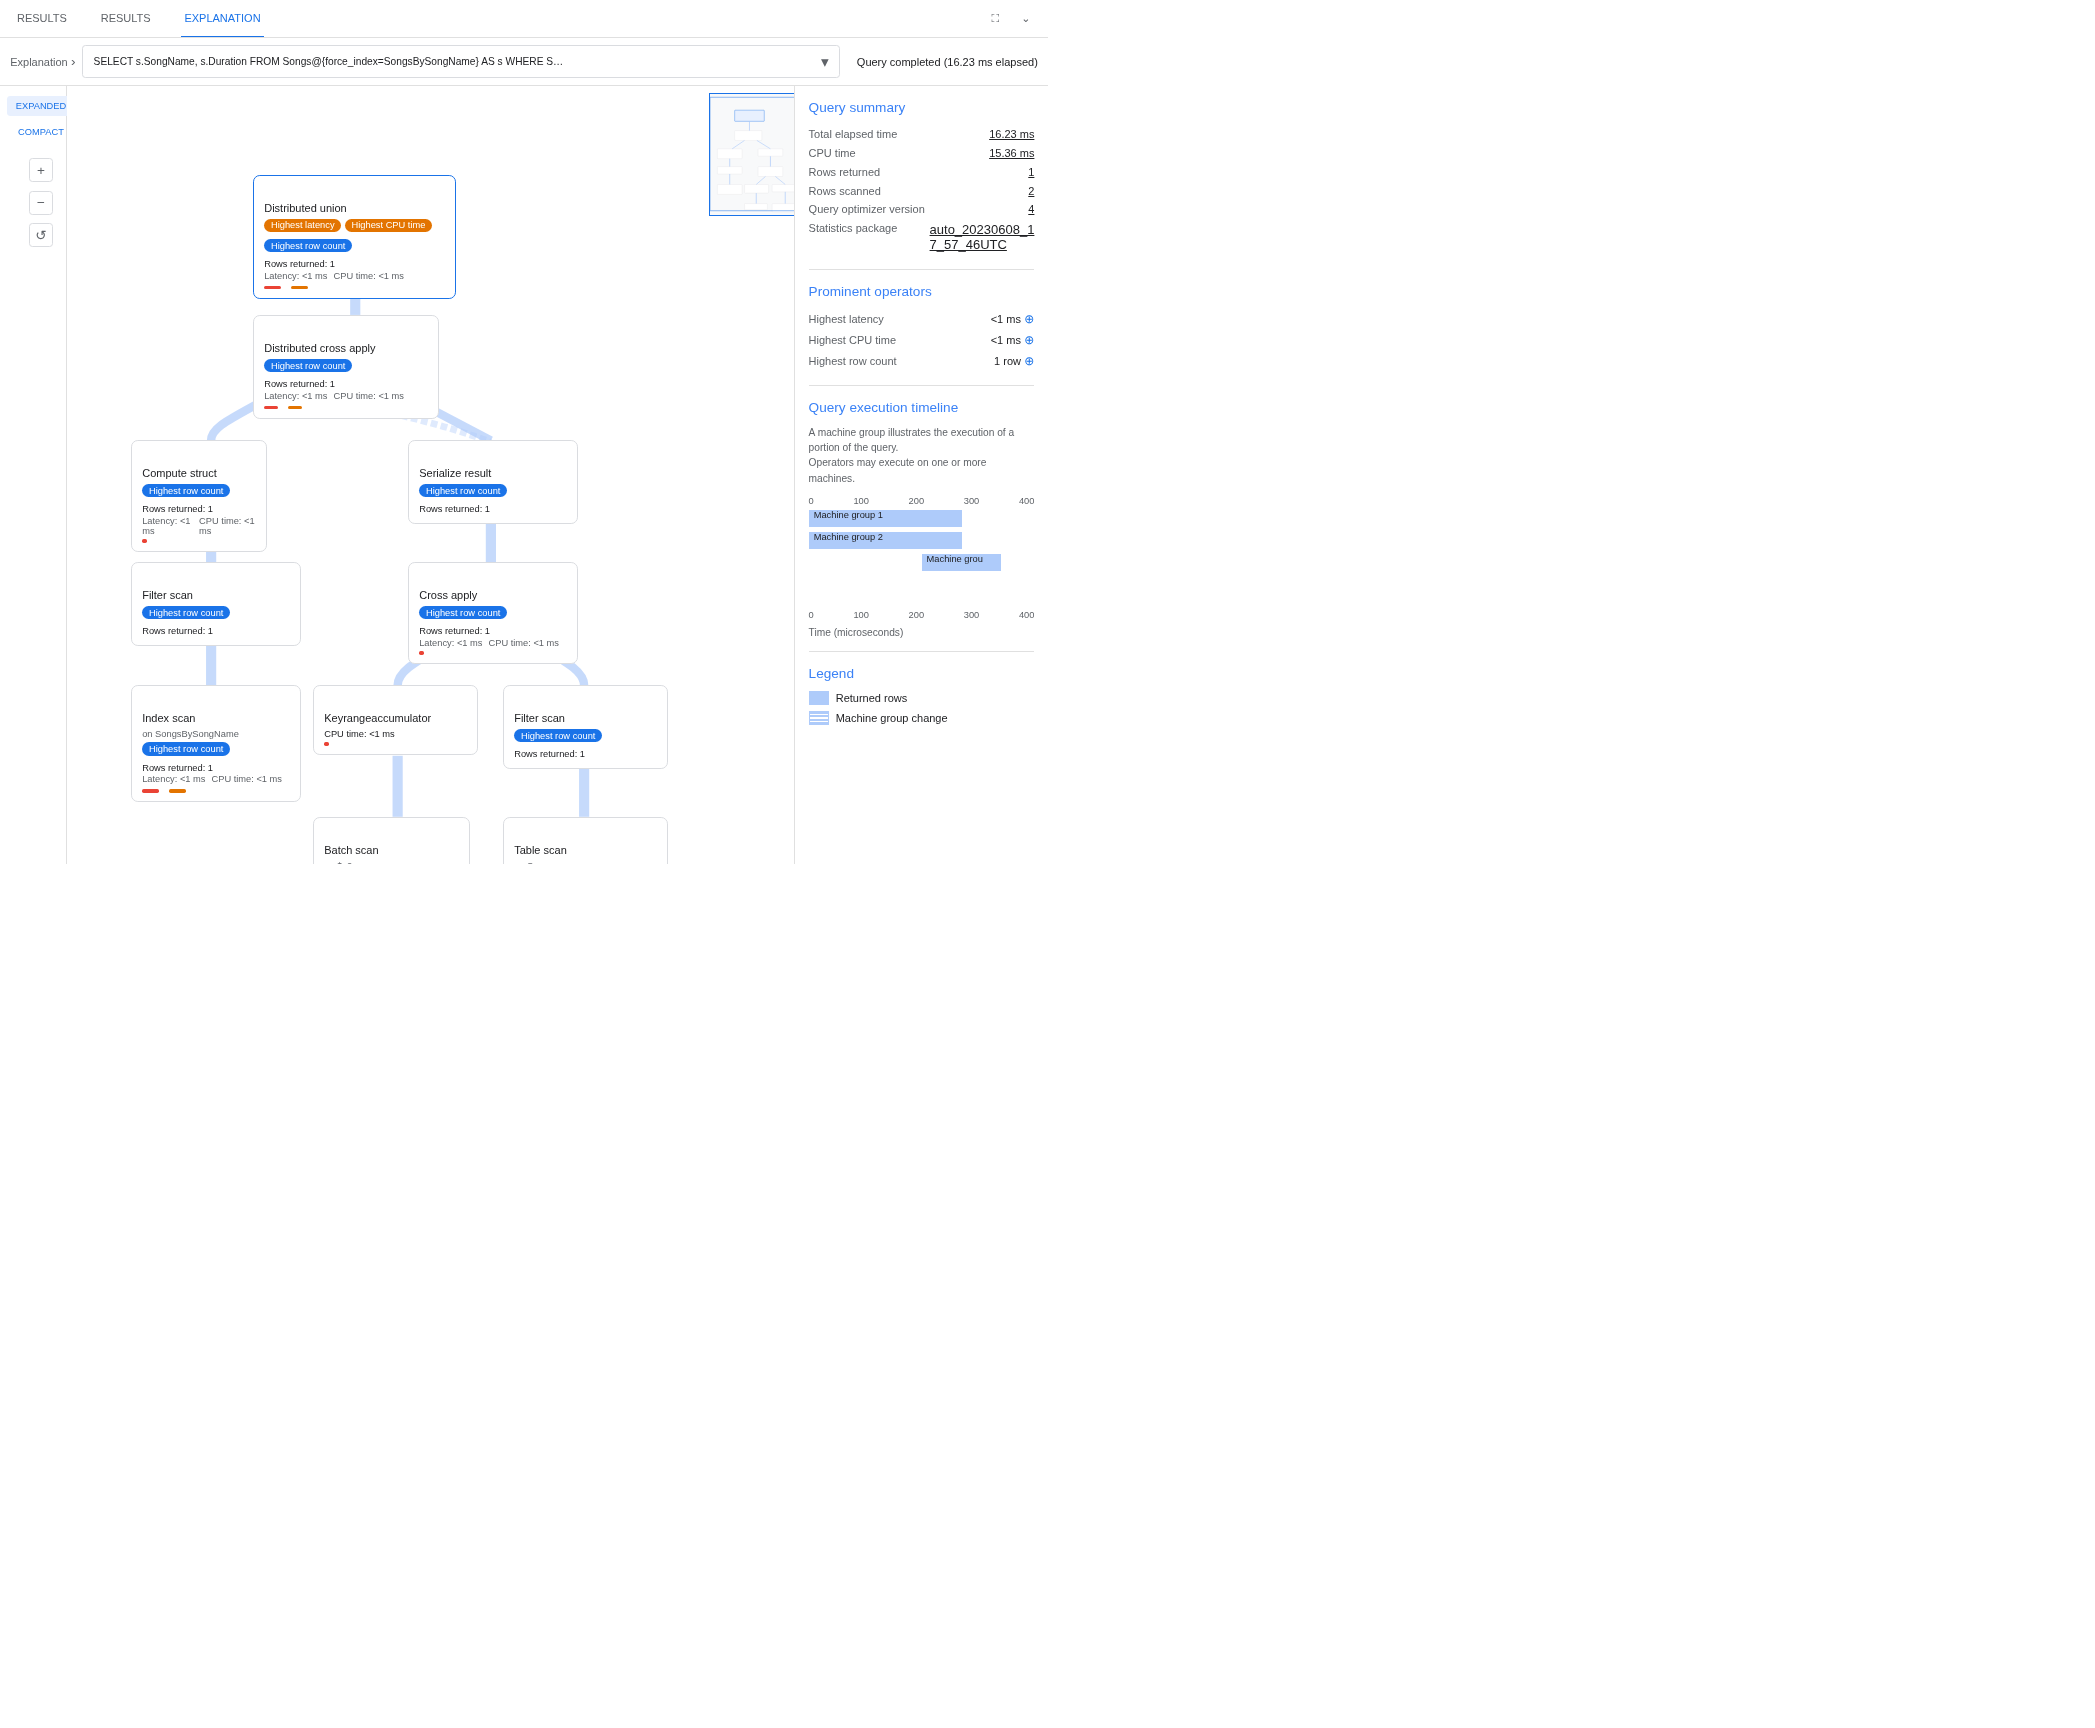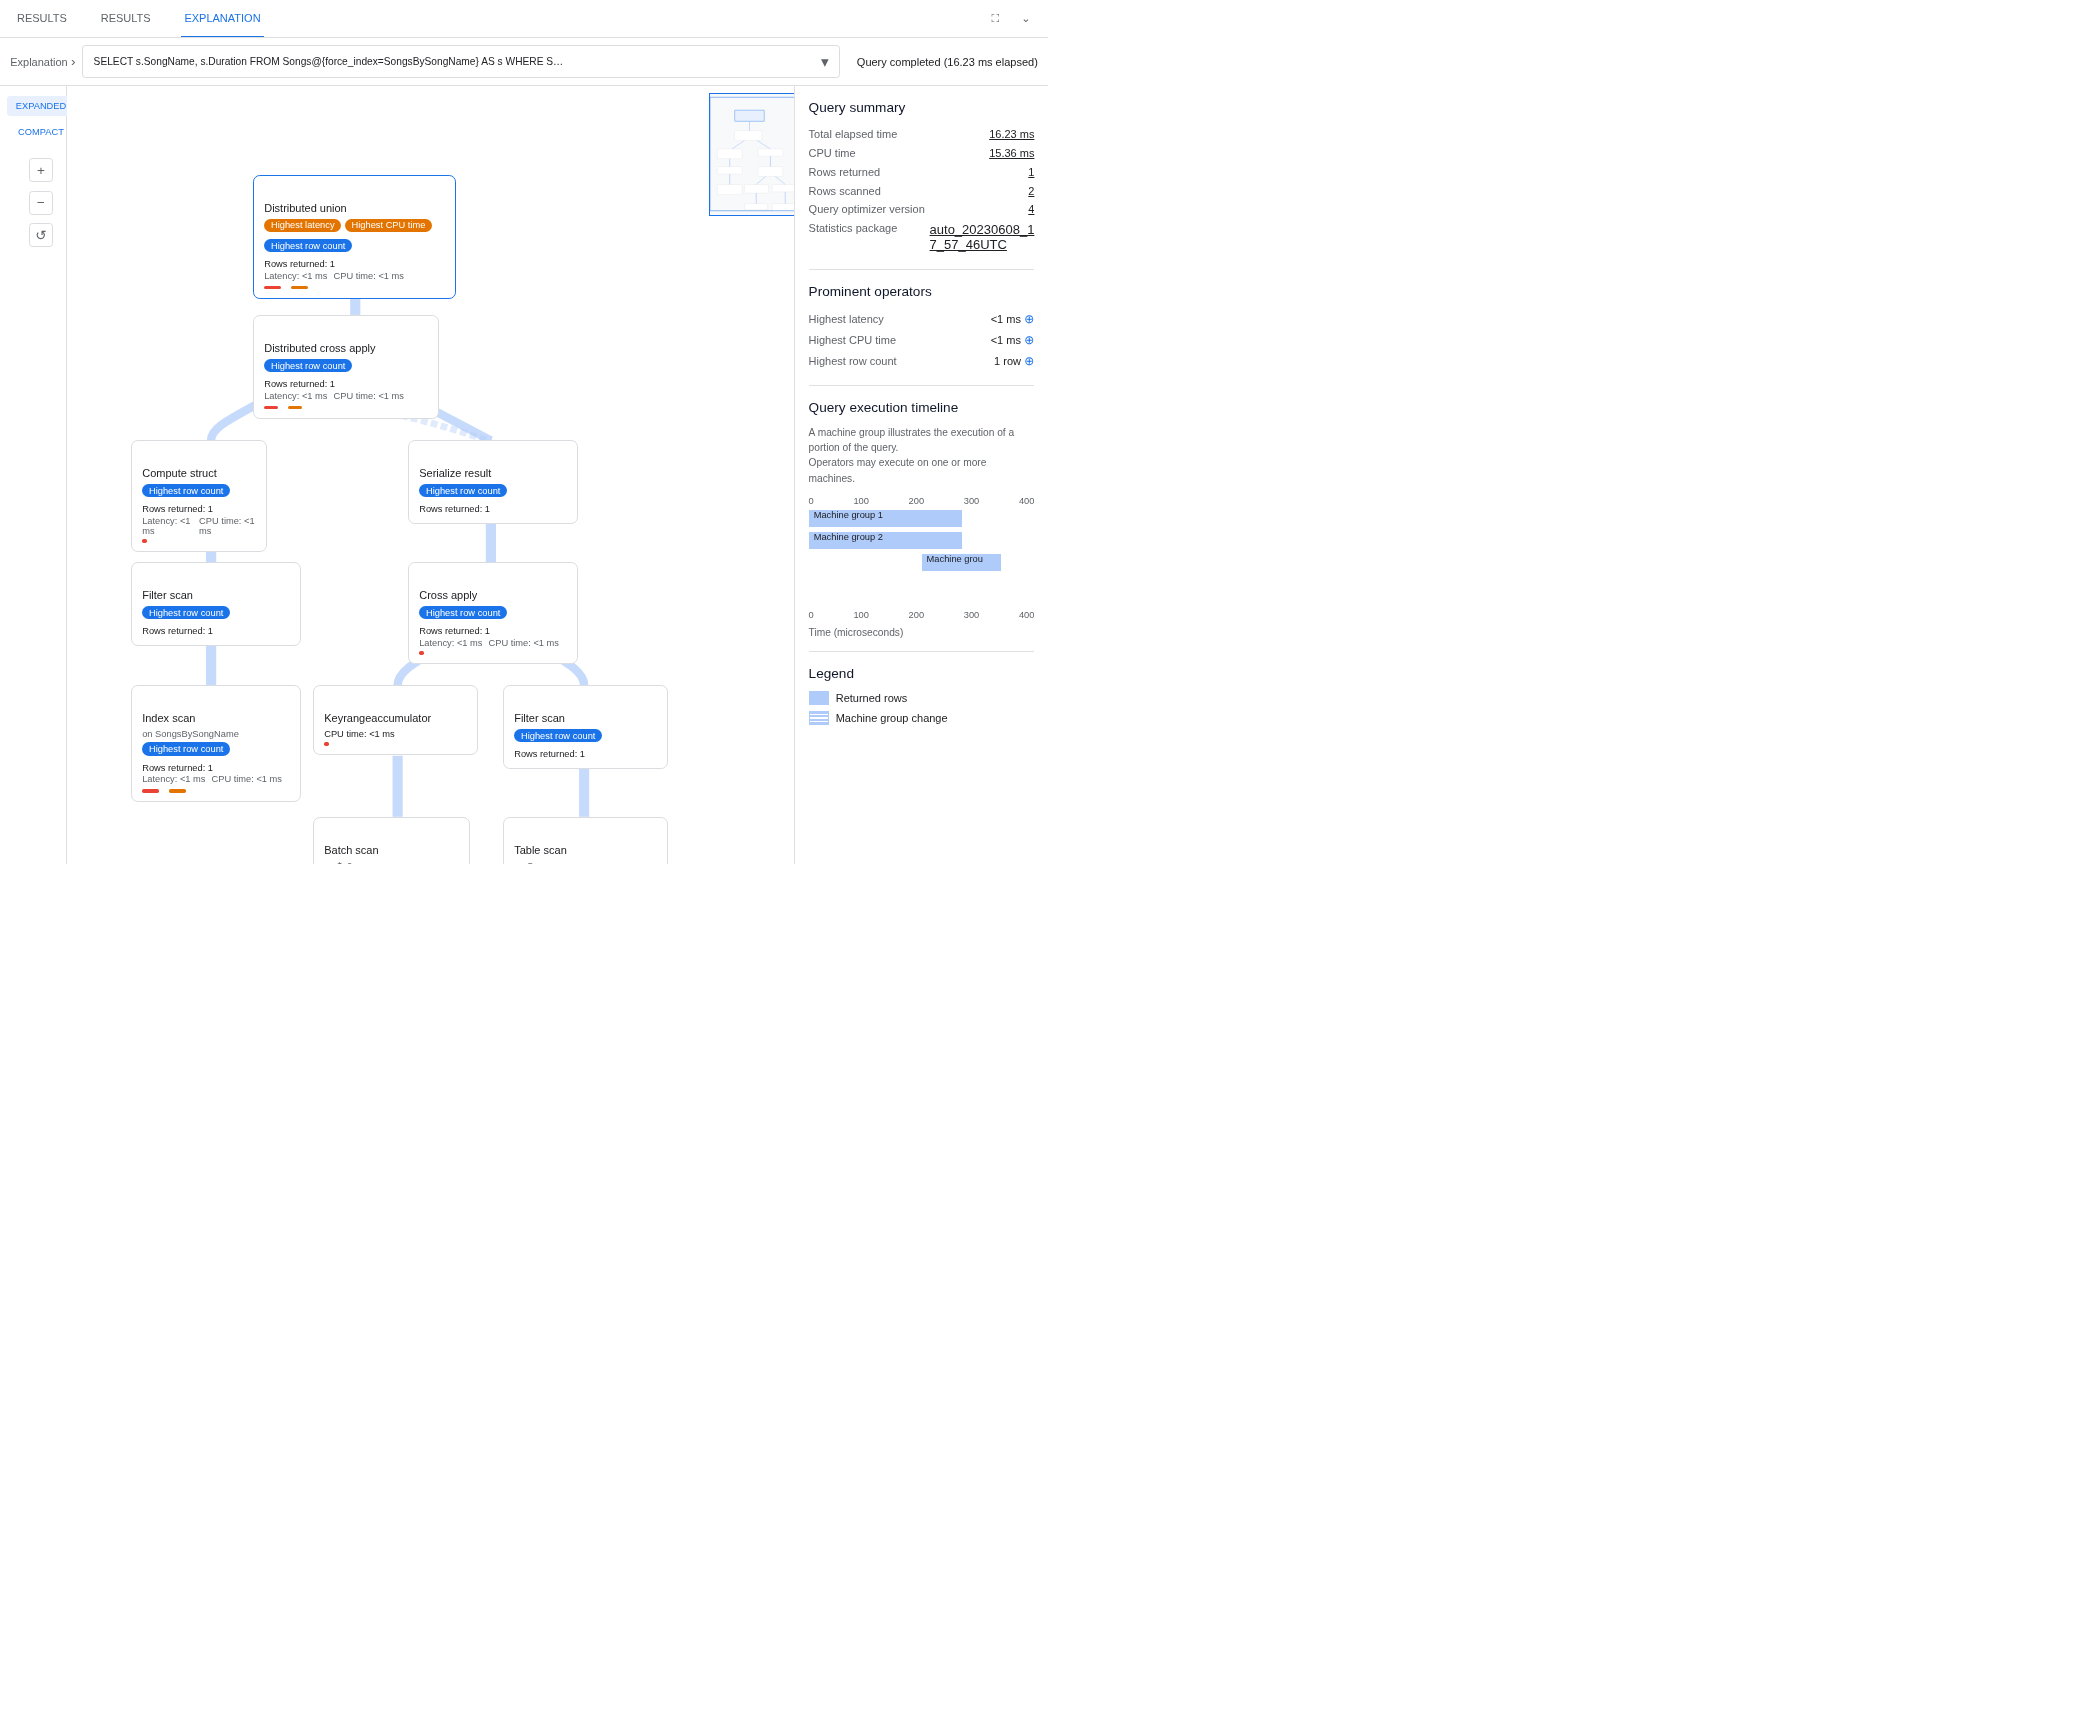--- a/index.html
+++ b/index.html
@@ -45,21 +45,21 @@
     .node-subtitle { font-size: 9.3px; color: #5f6368; margin-bottom: 3.4px; }
     .badge { display: inline-block; border-radius: 10.2px; padding: 1.7px 6.8px; font-size: 9.3px; font-weight: 500; margin-bottom: 3.4px; }
     .badge-orange { background: #e37400; color: #fff; }
     .badge-blue { background: #1a73e8; color: #fff; }
     .node-stats { font-size: 9.3px; color: #202124; margin-top: 3.4px; }
     .node-timing { display: flex; gap: 6px; font-size: 9.3px; color: #5f6368; margin-top: 1.7px; }
     .timing-bar { height: 3.4px; background: #ea4335; border-radius: 1.7px; margin-top: 1.7px; }
     .timing-bar-orange { height: 3.4px; background: #e37400; border-radius: 1.7px; margin-top: 1.7px; }
 
     
-    .section-title { font-size: 13.6px; font-weight: 400; color: #0f172a; margin-bottom: 10.2px; }
+    .section-title { font-size: 13.6px; font-weight: 400; color: #3b82f6; margin-bottom: 10.2px; }
 
     
     .stat-row { display: flex; justify-content: space-between; padding: 3.4px 0; font-size: 11px; color: #202124; }
     .stat-label { color: #5f6368; }
     .stat-value { font-weight: 400; text-decoration: underline; }
 
     .divider { border: none; border-top: 0.8px solid #e0e0e0; margin: 13.6px 0; }
 
     
     .timeline-desc { font-size: 10.2px; color: #5f6368; margin-bottom: 10.2px; line-height: 1.5; }

